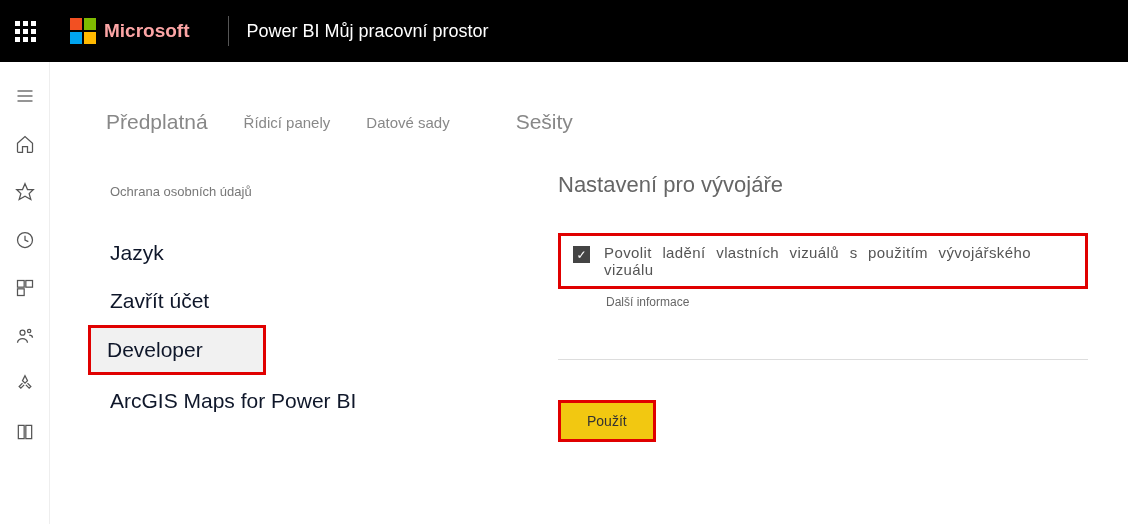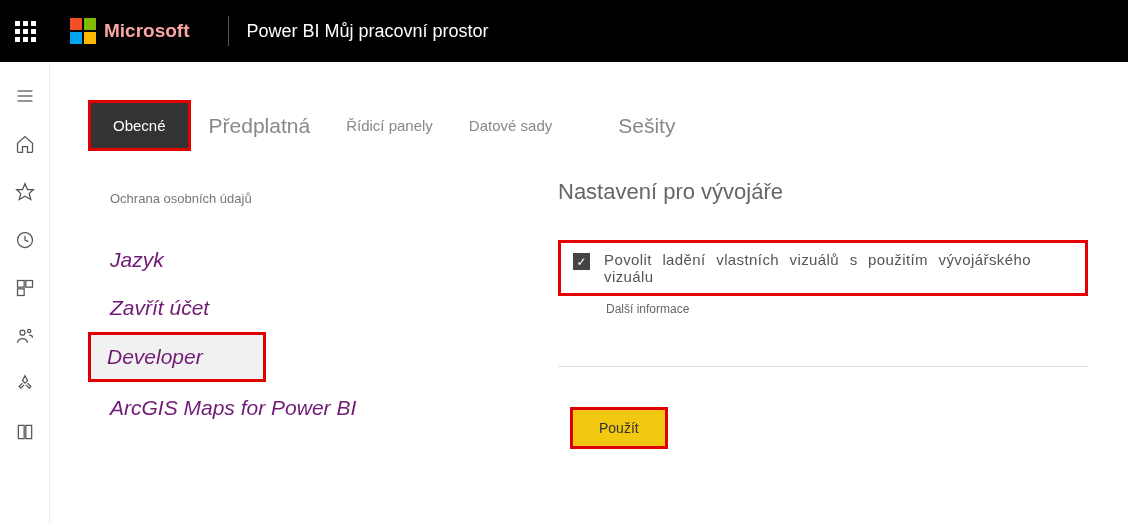--- a/index.html
+++ b/index.html
@@ -112,25 +112,24 @@
       width: 450px;
     }
     .privacy-text {
       font-size: 13px;
       color: #777;
       margin-left: 22px;
       margin-bottom: 30px;
     }
     .setting-item {
       font-size: 21px;
-      color: #701a75;
+      color: #0f172a;
       padding: 12px 22px;
       font-weight: 300;
       cursor: pointer;
-      font-style: italic;
     }
     .setting-item.selected {
       background: #f1f1f1;
       border: 3px solid #e00000;
       padding: 10px 16px;
       width: 178px;
       margin-left: 0;
     }
     .setting-after-selected {
       padding-top: 14px;
@@ -179,21 +178,20 @@
       margin-top: 6px;
     }
     .hr-line {
       border: none;
       border-top: 1px solid #ddd;
       margin: 50px 0 40px 0;
     }
     .buttons {
       display: flex;
       gap: 6px;
-      margin-left: 12px;
     }
     .btn {
       padding: 12px 28px;
       font-size: 14px;
       border: none;
       cursor: pointer;
       font-weight: 300;
     }
     .btn-primary {
       background: #f2c811;
@@ -285,21 +283,20 @@
     </div>
     <div class="sidenav-item">
       <svg viewBox="0 0 24 24" fill="none" stroke="currentColor" stroke-width="1.5">
           <path d="M4 4h7v16H4zM13 4h7v16h-7z"></path>
         </svg>
     </div>
   </div>
 
   <div class="content">
     <div class="tabs">
-      <div class="tab tab-active">Obecné</div>
       <div class="tab tab-large">Předplatná</div>
       <div class="tab">Řídicí panely</div>
       <div class="tab">Datové sady</div>
       <div class="tab tab-sessions tab-large">Sešity</div>
     </div>
 
     <div class="two-col">
       <div class="left-col">
         <div class="privacy-text">Ochrana osobních údajů</div>
         <div class="setting-item">Jazyk</div>

